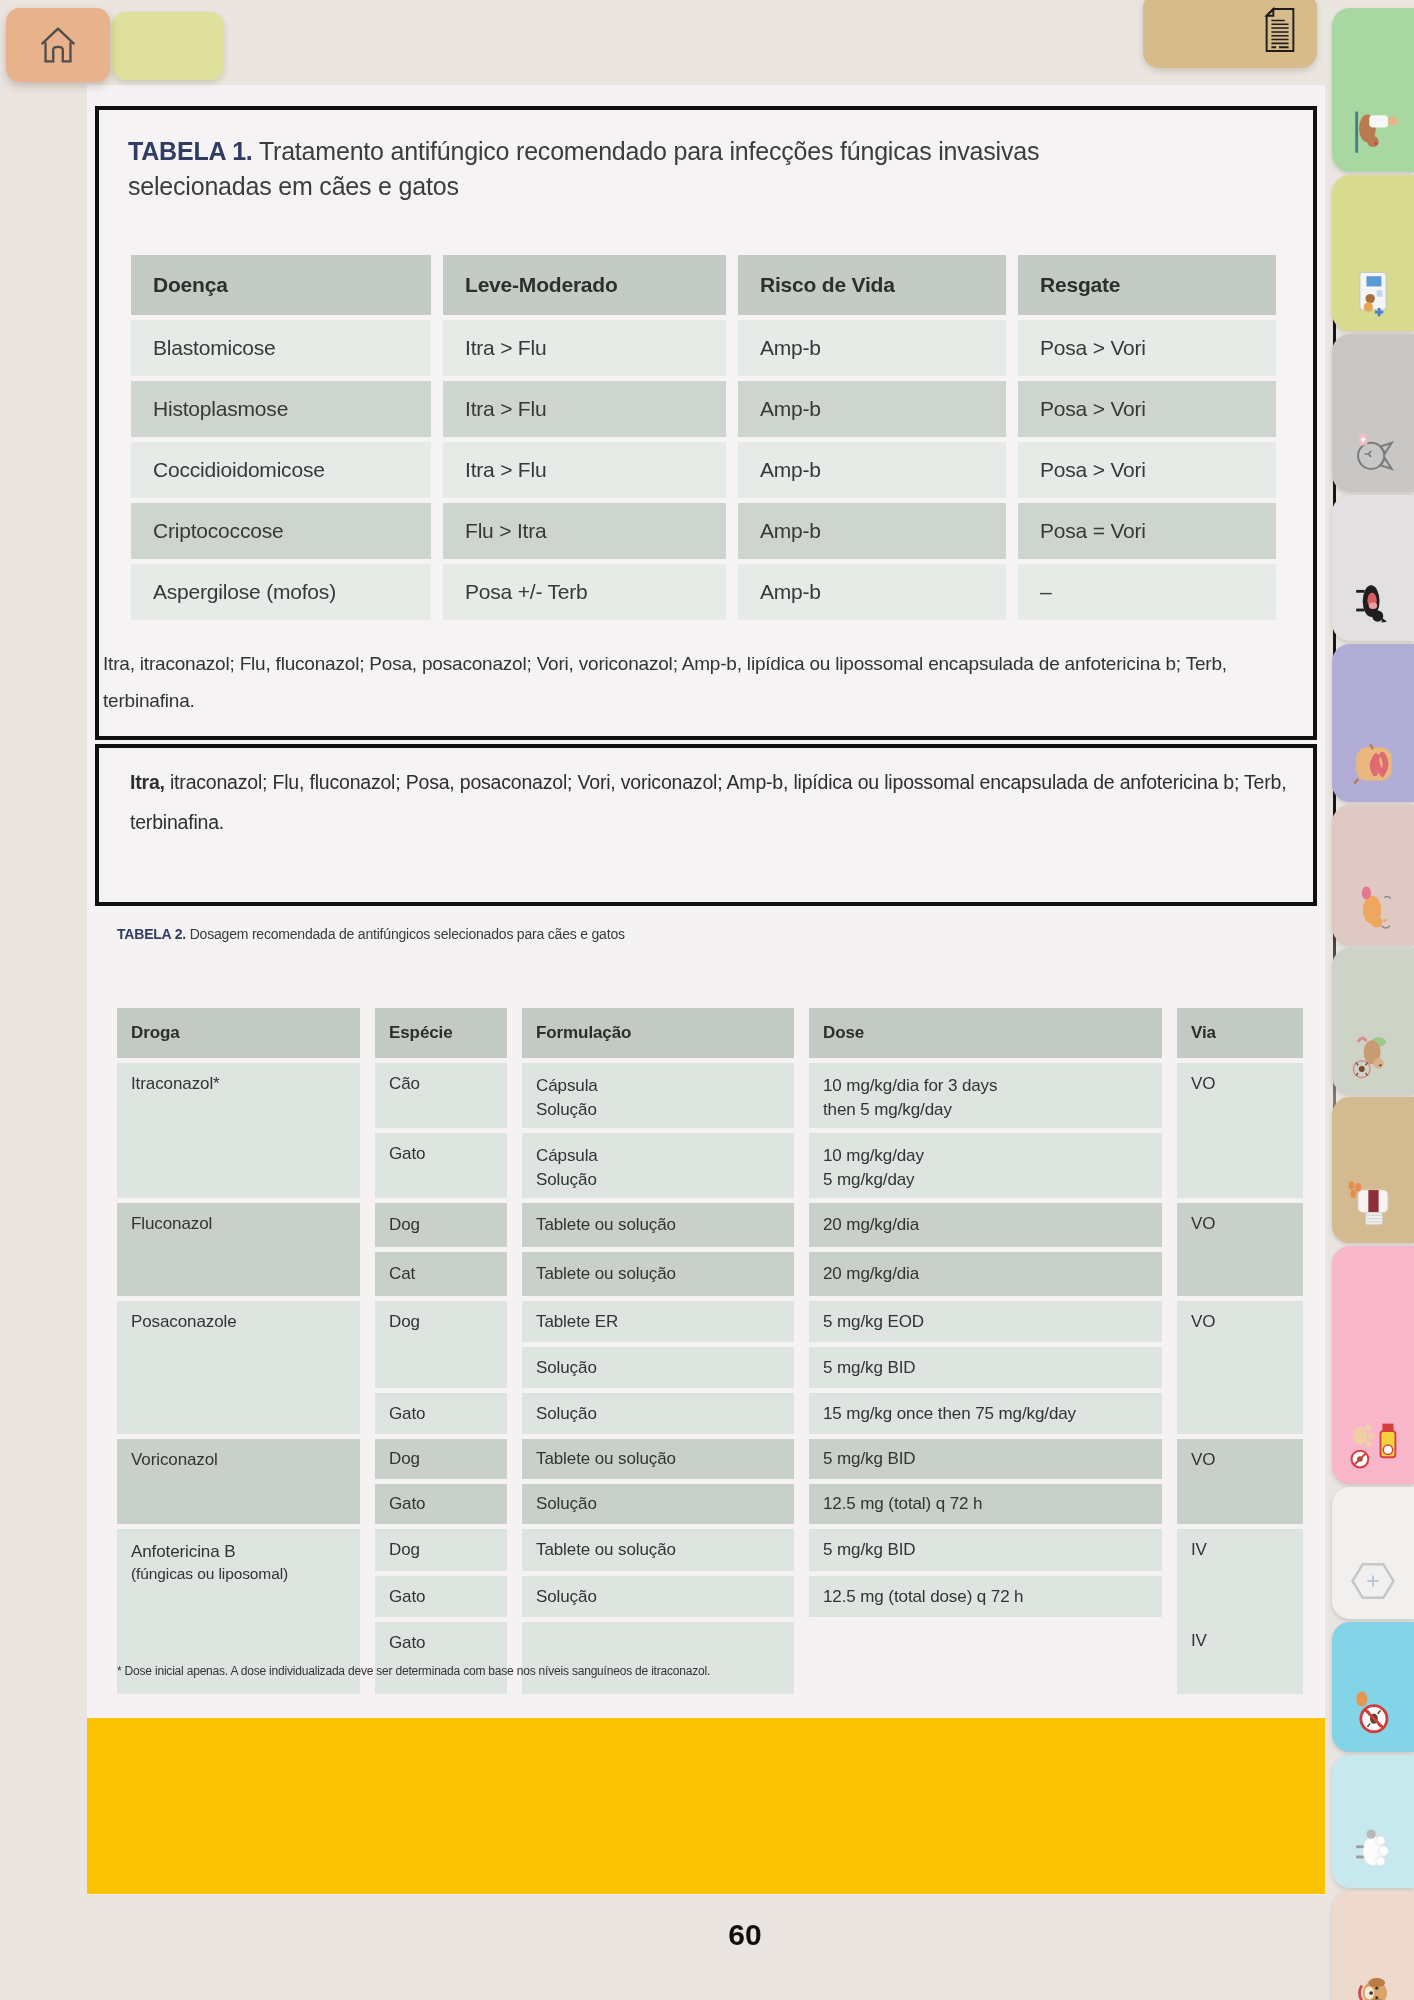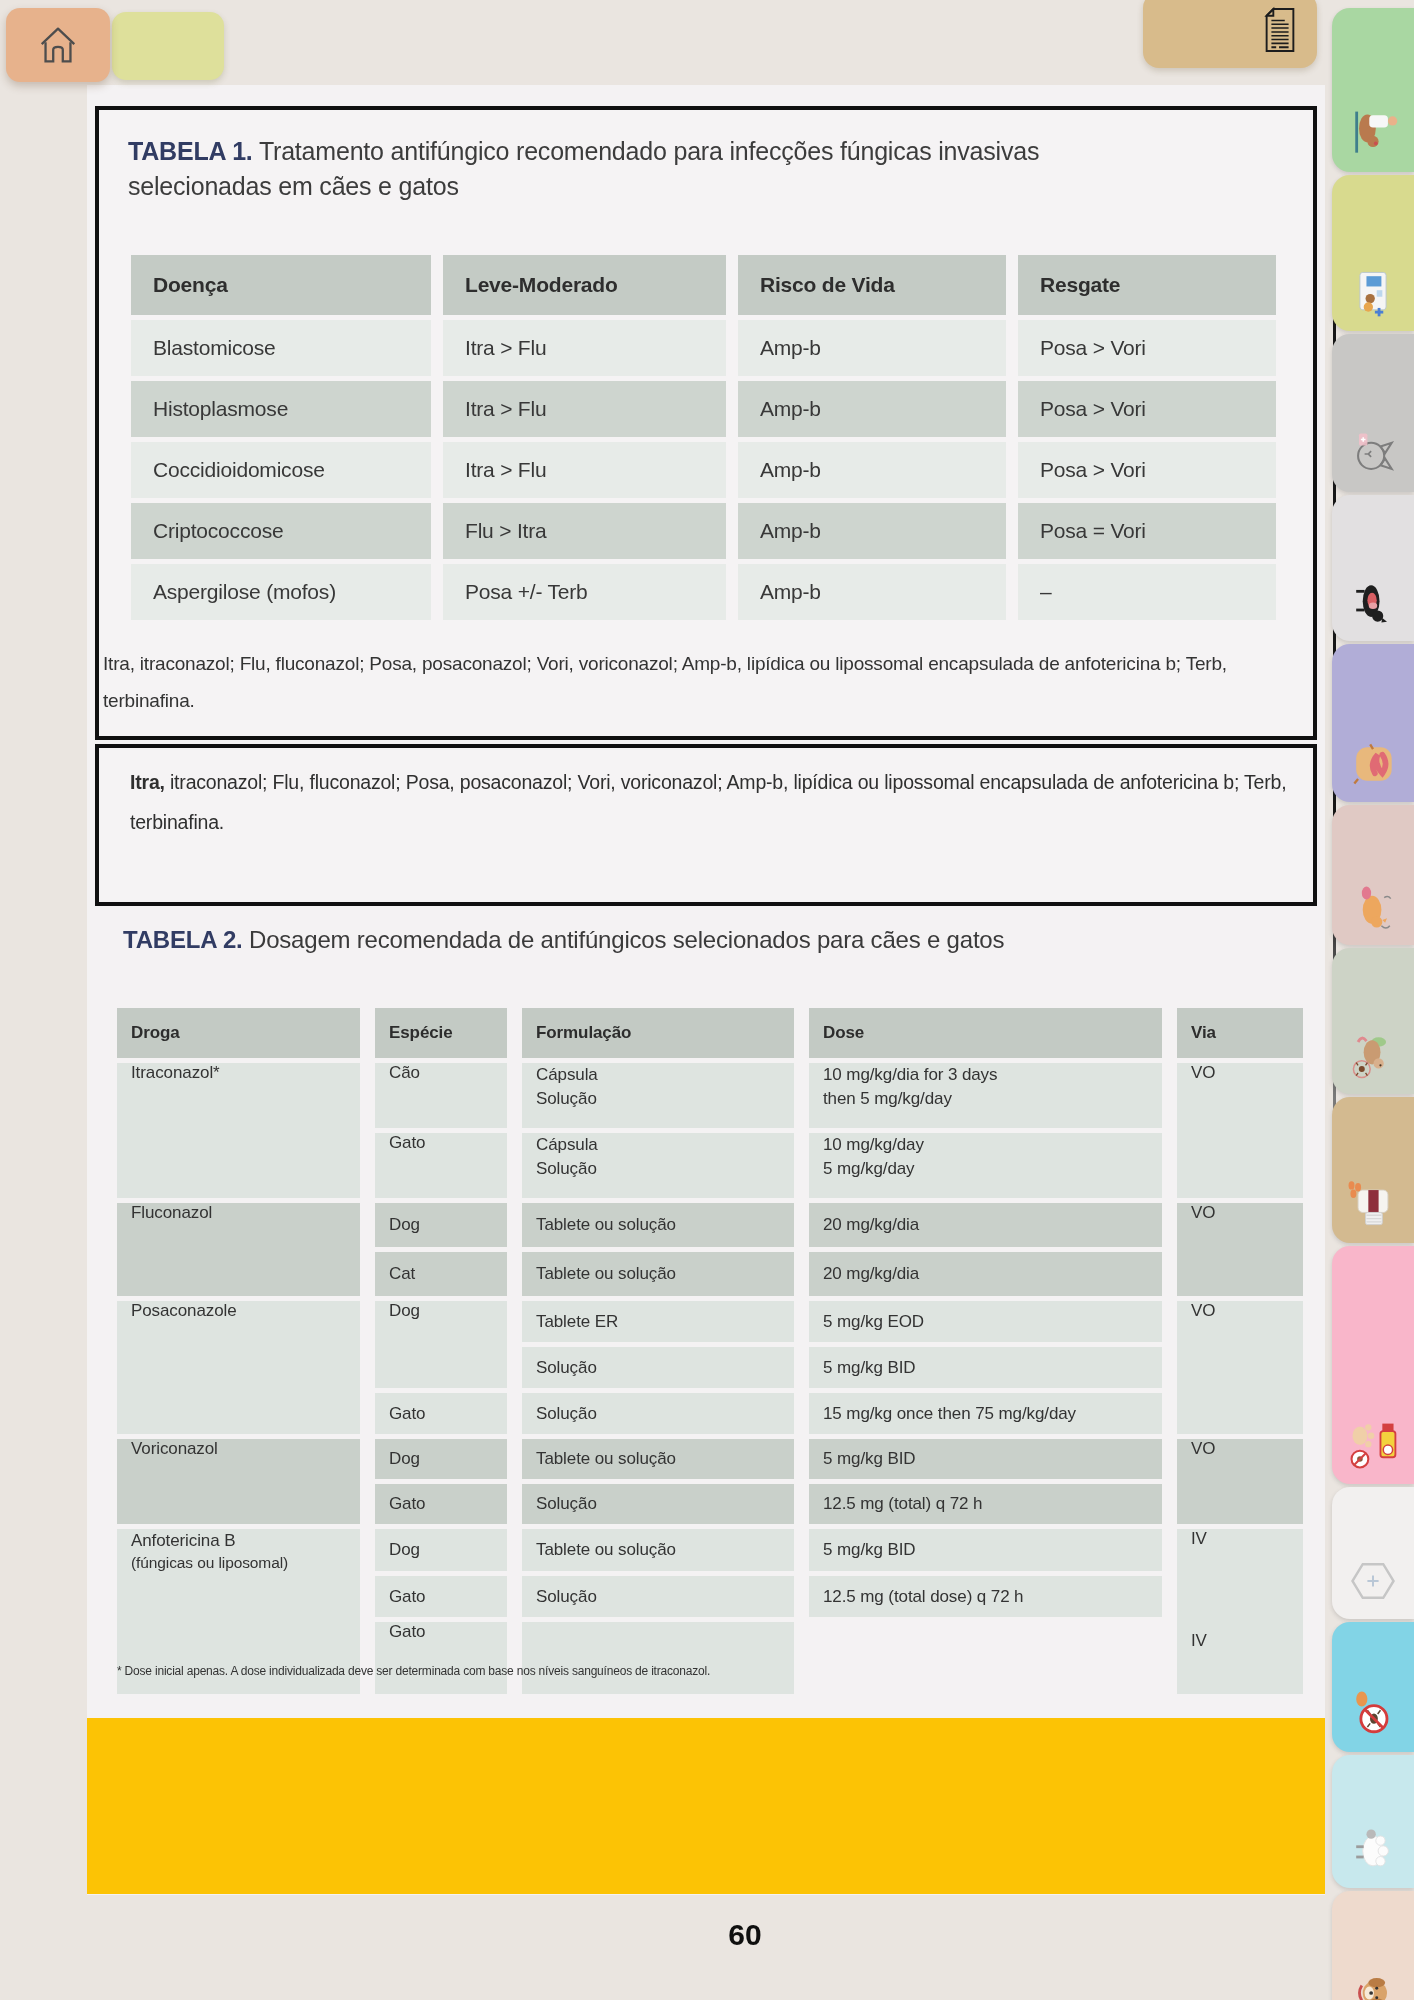--- a/index.html
+++ b/index.html
@@ -41,33 +41,33 @@
   .t1 .c  { color:#383838; }
   .t1 .hc,.t1 .c { display:flex; align-items:center; padding-left:22px; }
   .t1 .rl { background:#e7ebe8; }
   .t1 .rd { background:#ced5cf; }
 
   .fn1 { left:103px; top:645px; width:1190px; font-size:19px; line-height:37px; color:#333; }
 
   .box2-text { left:130px; top:762px; width:1170px; font-size:19.5px; line-height:40px; color:#2f2f2f; }
   .box2-text b { font-weight:bold; }
 
-  .t2-title { left:123px; top:926px; font-size:24px; color:#3a3a3a; }
+  .t2-title { left:117px; top:926px; font-size:14px; color:#3a3a3a; }
   .t2-title .lbl { color:#313c63; font-weight:bold; }
 
   
   .t2 { left:117px; top:968px; width:1186px; font-size:17px; letter-spacing:-0.1px; }
   .t2 .hrow { display:flex; gap:15px; margin-bottom:5px;margin-top:40px; }
   .t2 .hcell { background:#c3cac4; font-weight:bold; color:#2d2d2d; height:50px;
     display:flex; align-items:center; padding-left:14px; }
   .t2 .grp { display:flex; gap:15px; margin-bottom:5px; }
   .w-drug{width:243px;} .w-spec{width:132px;} .w-form{width:272px;} .w-dose{width:353px;} .w-via{width:126px;}
   .gcol { display:flex; flex-direction:column; gap:5px; }
   .cell { display:flex; align-items:center; padding-left:14px; color:#333; }
-  .cell.top { align-items:flex-start; }
+  .cell.top { align-items:flex-start; padding-top:11px; }
   .cell .two { line-height:24px; }
   .light .cell { background:#dee4e0; }
   .dark  .cell { background:#c9d0ca; }
   .h40{height:40px;} .h41{height:41px;} .h42{height:42px;} .h44{height:44px;}
   .h65{height:65px;} .h72{height:72px;} .h85{height:85px;} .h87{height:87px;}
   .h93{height:93px;} .h133{height:133px;} .h135{height:135px;} .h165{height:165px;}
   .via2 { position:relative; }
   .via2 .iv2 { position:absolute; left:14px; top:102px; }
   .drugsub { font-size:15.5px; line-height:21px; }
   .drugmain { line-height:23px; }

